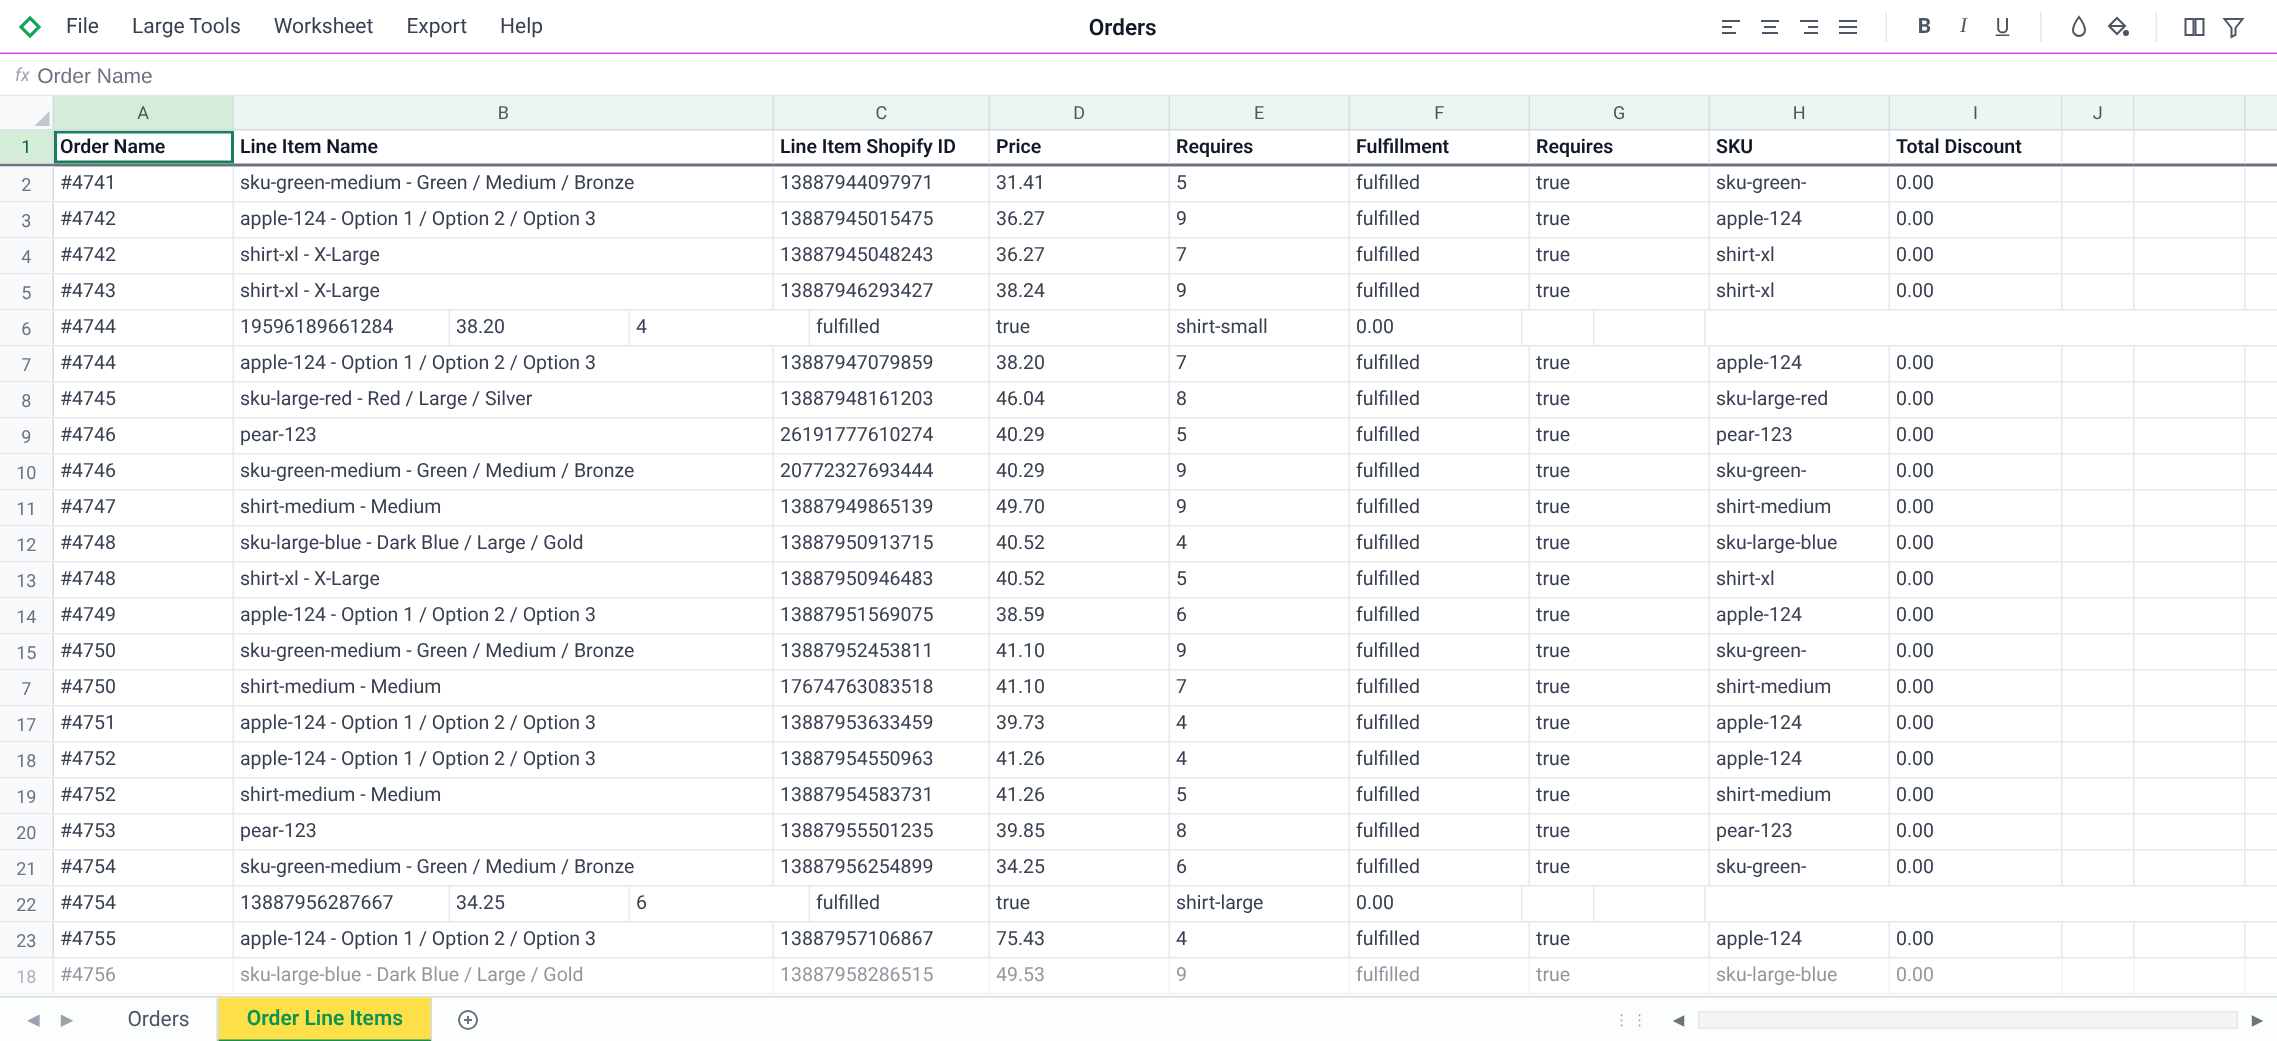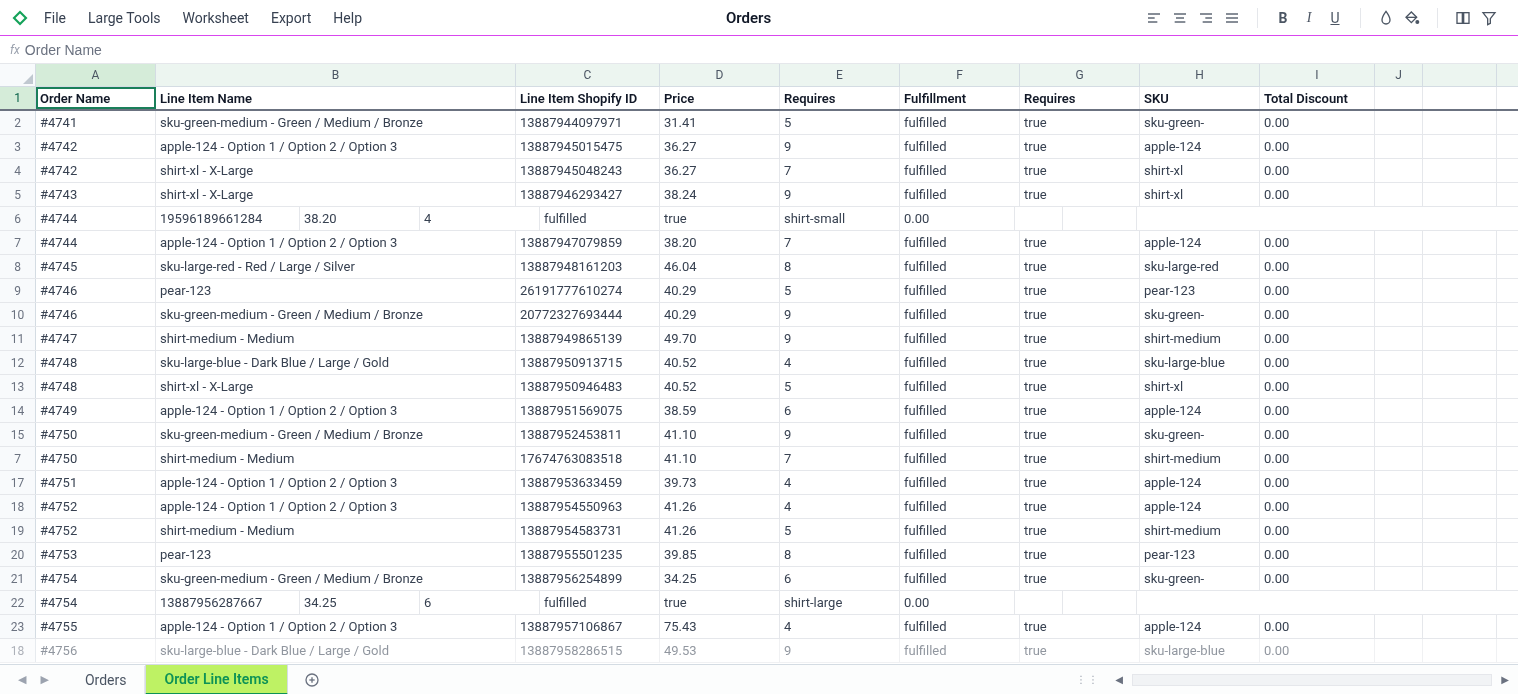--- a/index.html
+++ b/index.html
@@ -41,21 +41,21 @@
 .cell.selected { outline:2px solid #1a7f5a; outline-offset:-2px; background:#fff; }
 
 .set-sync { position:absolute; right:4px; top:2px; display:flex; align-items:center; gap:4px; font-size:12px; font-weight:600; color:#4b5563; padding:2px 6px; cursor:pointer; }
 
 
 .bottom { display:flex; align-items:center; height:30px; border-top:1px solid #d4dce3; background:#fcfdfd; position:relative; }
 .scroll-arrows { display:flex; gap:14px; padding:0 18px; color:#9ca3af; }
 .scroll-arrows span { cursor:pointer; font-size:11px; }
 .tabs { display:flex; align-items:flex-end; }
 .tab { padding:6px 18px; font-size:14px; color:#4b5563; cursor:pointer; border-right:1px solid #e5e7eb; }
-.tab.active { color:#0d9256; font-weight:600; background:#bef264; border:1px solid #d4dce3; border-bottom:2px solid #0d9256; border-top:none; margin-bottom:-1px; }
+.tab.active { color:#0d9256; font-weight:600; background:#fde047; border:1px solid #d4dce3; border-bottom:2px solid #0d9256; border-top:none; margin-bottom:-1px; }
 .add-tab { width:28px; height:28px; display:flex; align-items:center; justify-content:center; color:#6b7280; cursor:pointer; margin-left:10px; }
 .bottom-scroll { position:absolute; right:6px; display:flex; align-items:center; gap:6px; }
 .h-scroll-track { width:360px; height:12px; background:#f1f3f5; border:1px solid #e5e7eb; }
 .dots { color:#9ca3af; letter-spacing:2px; font-size:10px; margin-right:6px; }
 .h-arrow { width:14px; height:14px; display:flex; align-items:center; justify-content:center; color:#6b7280; cursor:pointer; font-size:10px; }
 
 
 .cA{width:120px}.cB{width:360px}.cC{width:144px}.cD{width:120px}.cE{width:120px}.cF{width:120px}.cG{width:120px}.cH{width:120px}.cI{width:115px}.cJ{width:48px}.cK{width:74px}
 </style>
 </head>

